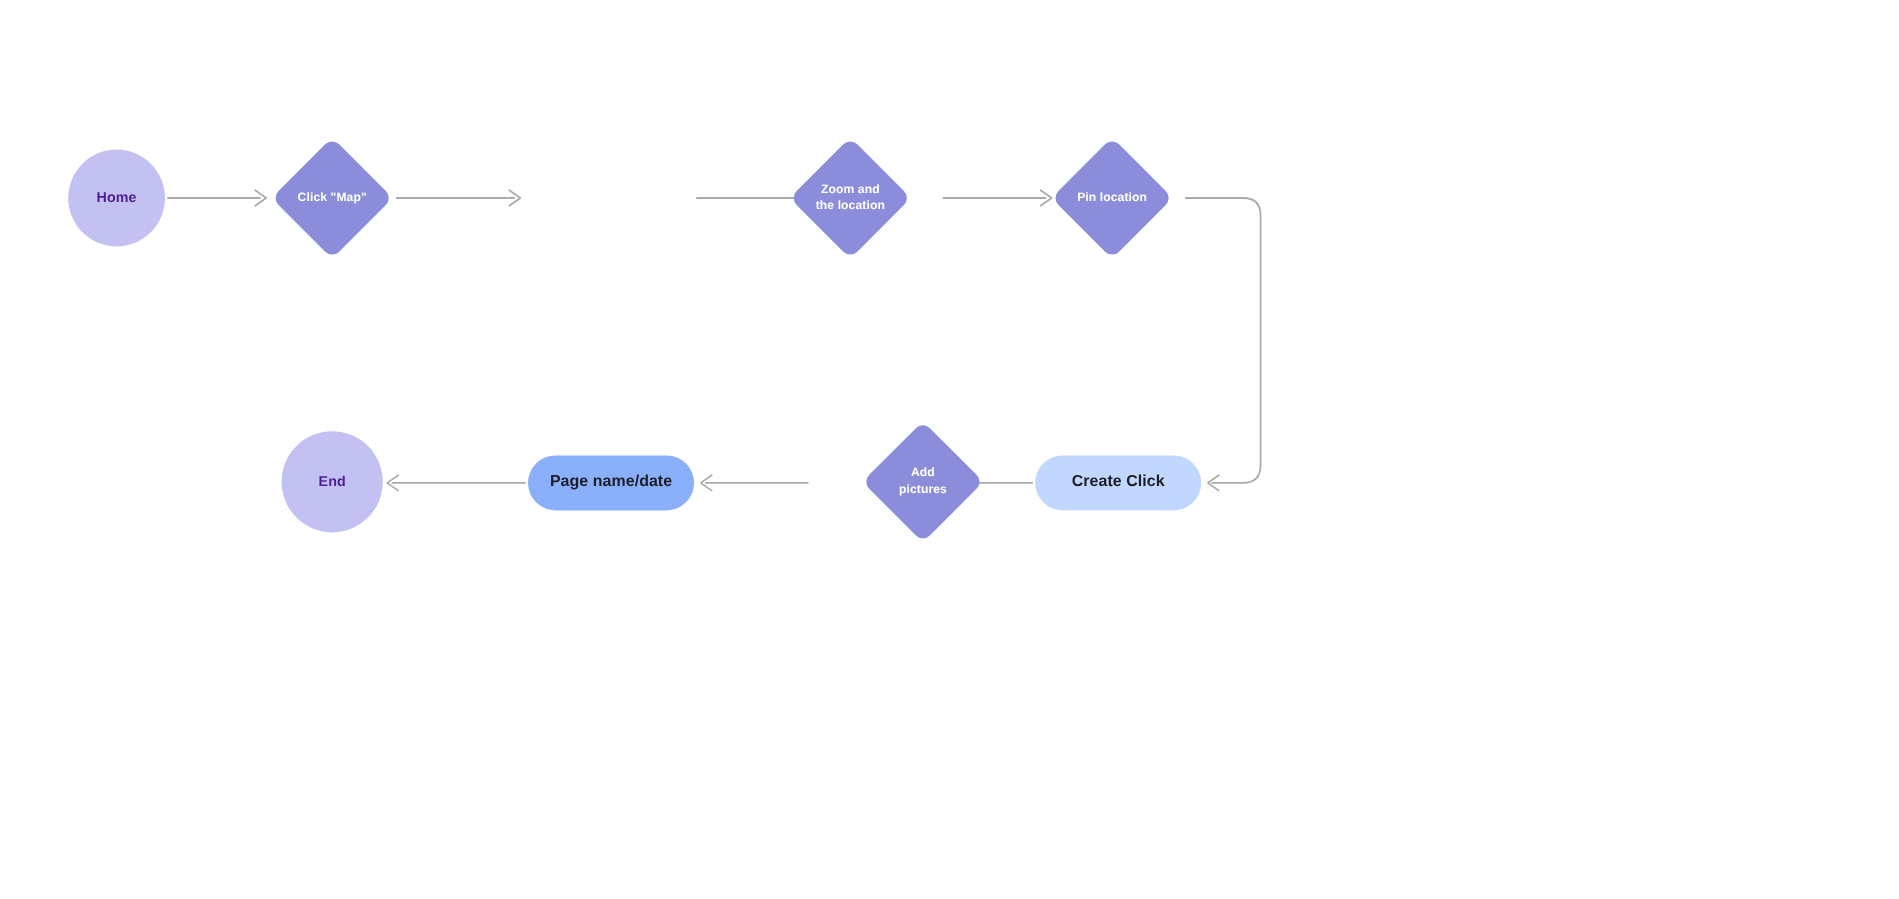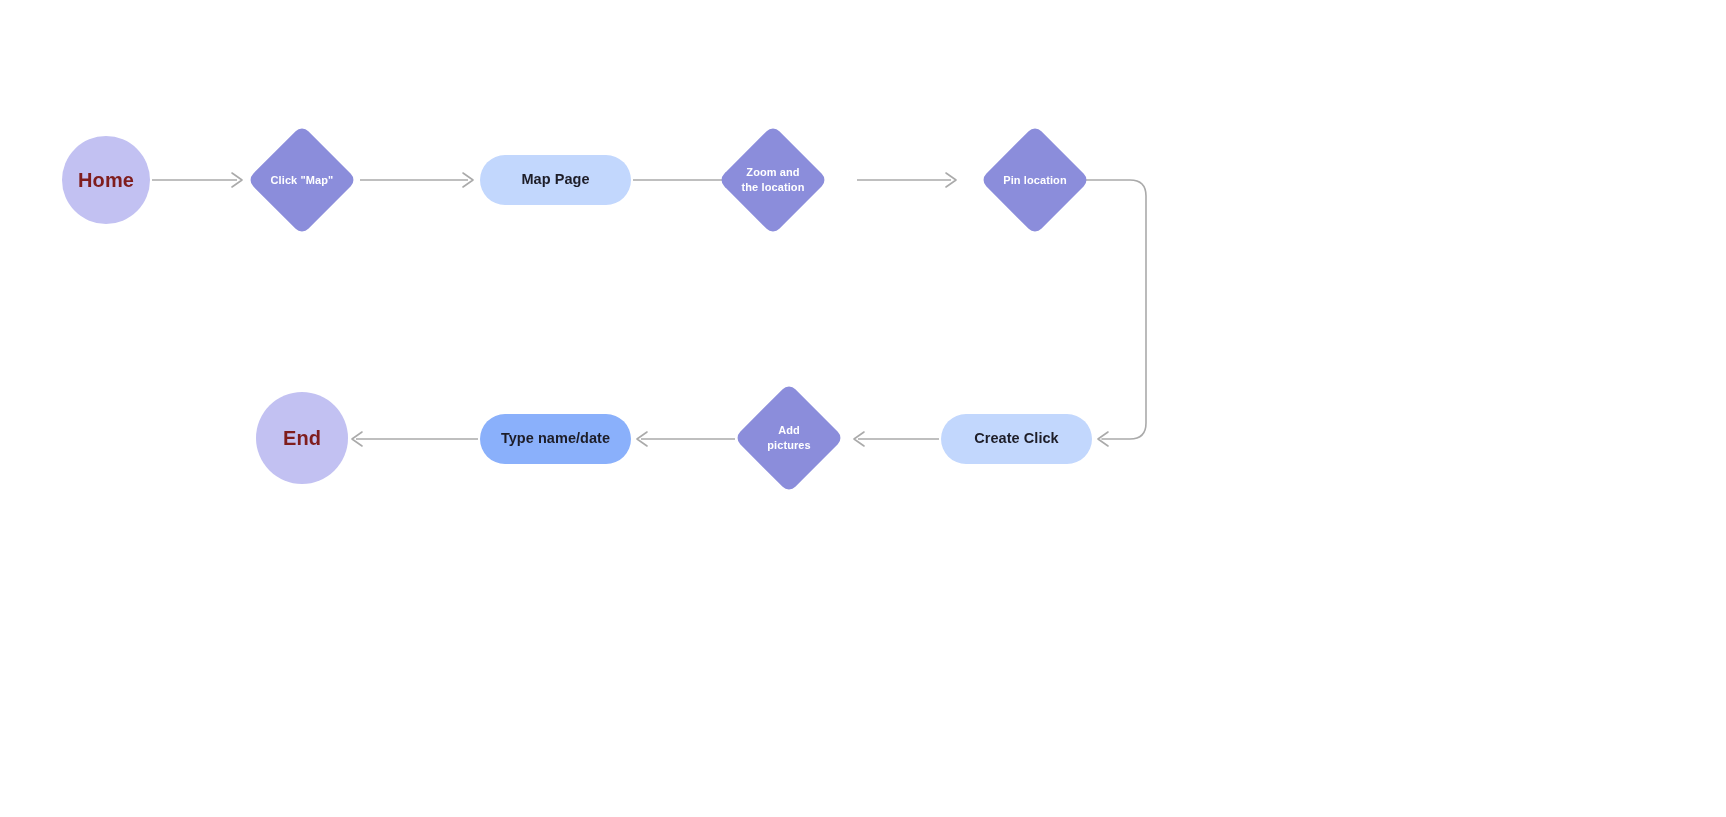--- a/index.html
+++ b/index.html
@@ -41,22 +41,22 @@
     white-space: pre-line;
     pointer-events: none;
   }
 
   
   .n-circle {
     border-radius: 50%;
     background: #c2c1f2;
   }
   .n-circle .node-label {
-    color: #7f1d1d;
-    font-size: 20px;
+    color: #4c1d95;
+    font-size: 13px;
     font-weight: bold;
     letter-spacing: 0.1px;
     text-align: center;
   }
 
   
   .n-rect {
     border-radius: 26px;
   }
   .n-rect.fill-light { background: #c2d7fd; }
@@ -142,46 +142,43 @@
 
   <div class="node n-circle" style="left:62px; top:136px; width:88px; height:88px;">
     <span class="node-label">Home</span>
   </div>
 
   <div class="node n-diamond" style="left:250px; top:128px; width:104px; height:104px;">
     <span class="diamond-shape"></span>
     <span class="node-label">Click "Map"</span>
   </div>
 
-  <div class="node n-rect fill-light" style="left:480px; top:155px; width:151px; height:50px;">
-    <span class="node-label">Map Page</span>
-  </div>
 
   <div class="node n-diamond" style="left:718px; top:125px; width:110px; height:110px;">
     <span class="diamond-shape"></span>
     <span class="node-label">Zoom and
 the location</span>
   </div>
 
-  <div class="node n-diamond" style="left:980px; top:125px; width:110px; height:110px;text-align:right;">
+  <div class="node n-diamond" style="left:956px; top:125px; width:110px; height:110px;text-align:right;">
     <span class="diamond-shape"></span>
     <span class="node-label">Pin location</span>
   </div>
 
   <div class="node n-rect fill-light" style="left:941px; top:414px; width:151px; height:50px;">
     <span class="node-label">Create Click</span>
   </div>
 
-  <div class="node n-diamond" style="left:734px; top:383px; width:110px; height:110px;">
+  <div class="node n-diamond" style="left:784px; top:383px; width:110px; height:110px;">
     <span class="diamond-shape"></span>
     <span class="node-label">Add
 pictures</span>
   </div>
 
   <div class="node n-rect fill-strong" style="left:480px; top:414px; width:151px; height:50px;">
-    <span class="node-label">Type name/date</span>
+    <span class="node-label">Page name/date</span>
   </div>
 
   <div class="node n-circle" style="left:256px; top:392px; width:92px; height:92px;">
     <span class="node-label">End</span>
   </div>
 
 </div>
 
 </body></html>

